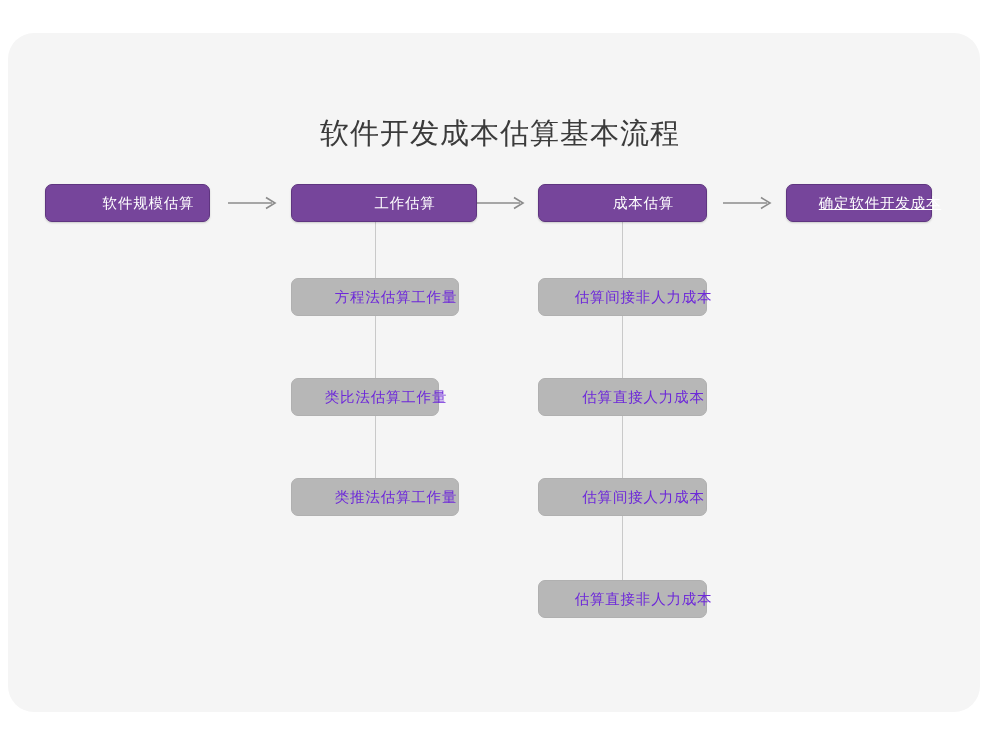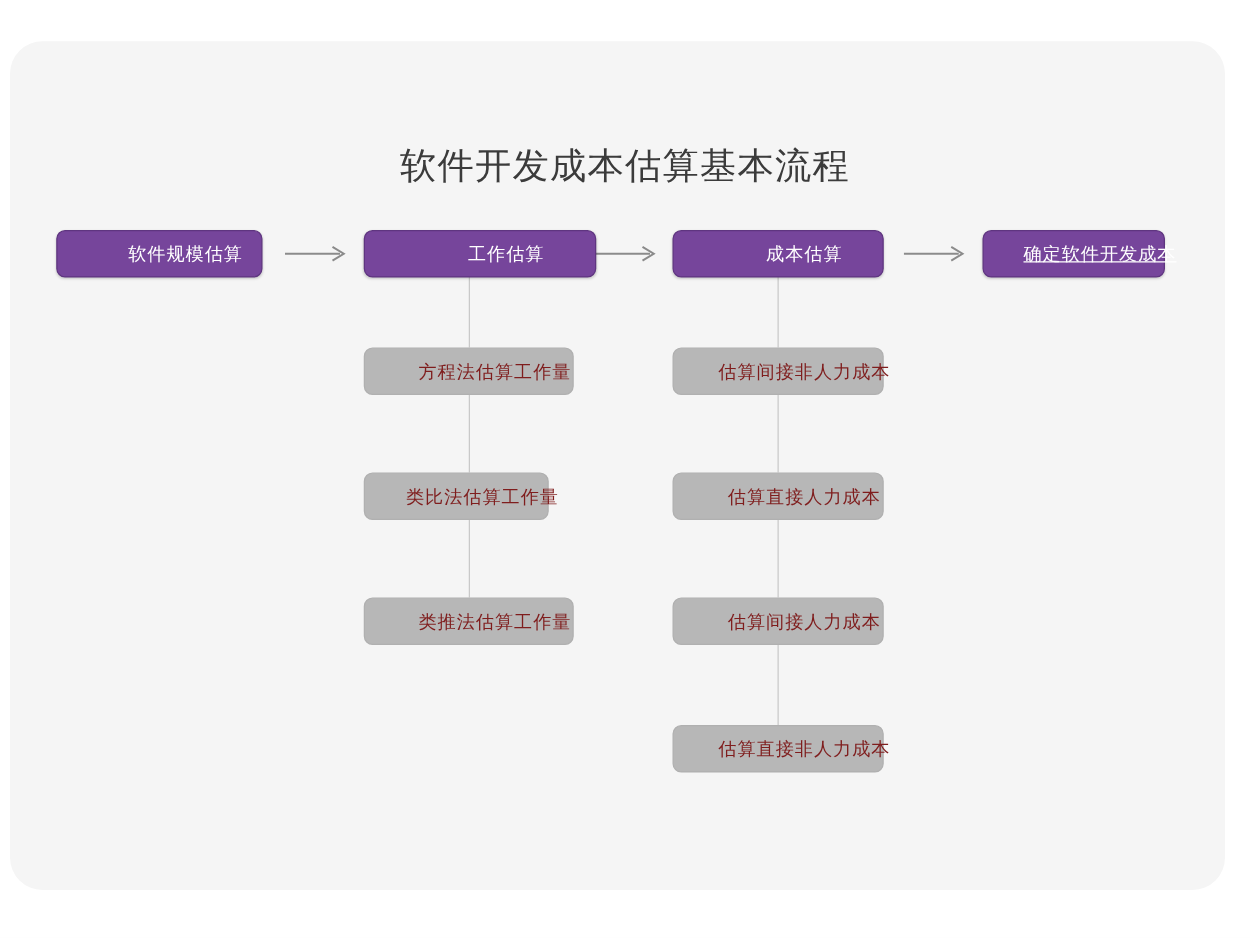--- a/index.html
+++ b/index.html
@@ -51,21 +51,21 @@
     padding-left: 42px;
   }
   .node.primary {
     background: #76459b;
     border: 1px solid #5f3580;
     box-shadow: 0 1px 2px rgba(0,0,0,0.18);
   }
   .node.secondary {
     background: #b7b7b7;
     border: 1px solid #b0b0b0;
-    color: #7f1d1d;
+    color: #6d28d9;
     align-items: center;
   }
 
   
   .v-line {
     position: absolute;
     width: 1px;
     background: #c9c9c9;
   }
   .arrow {

